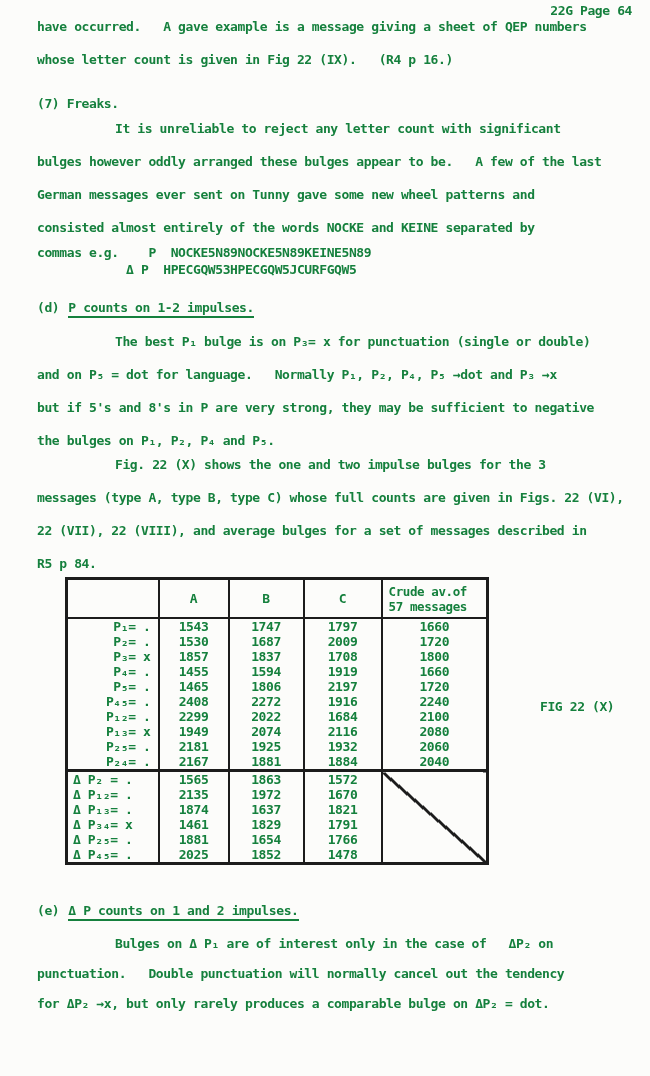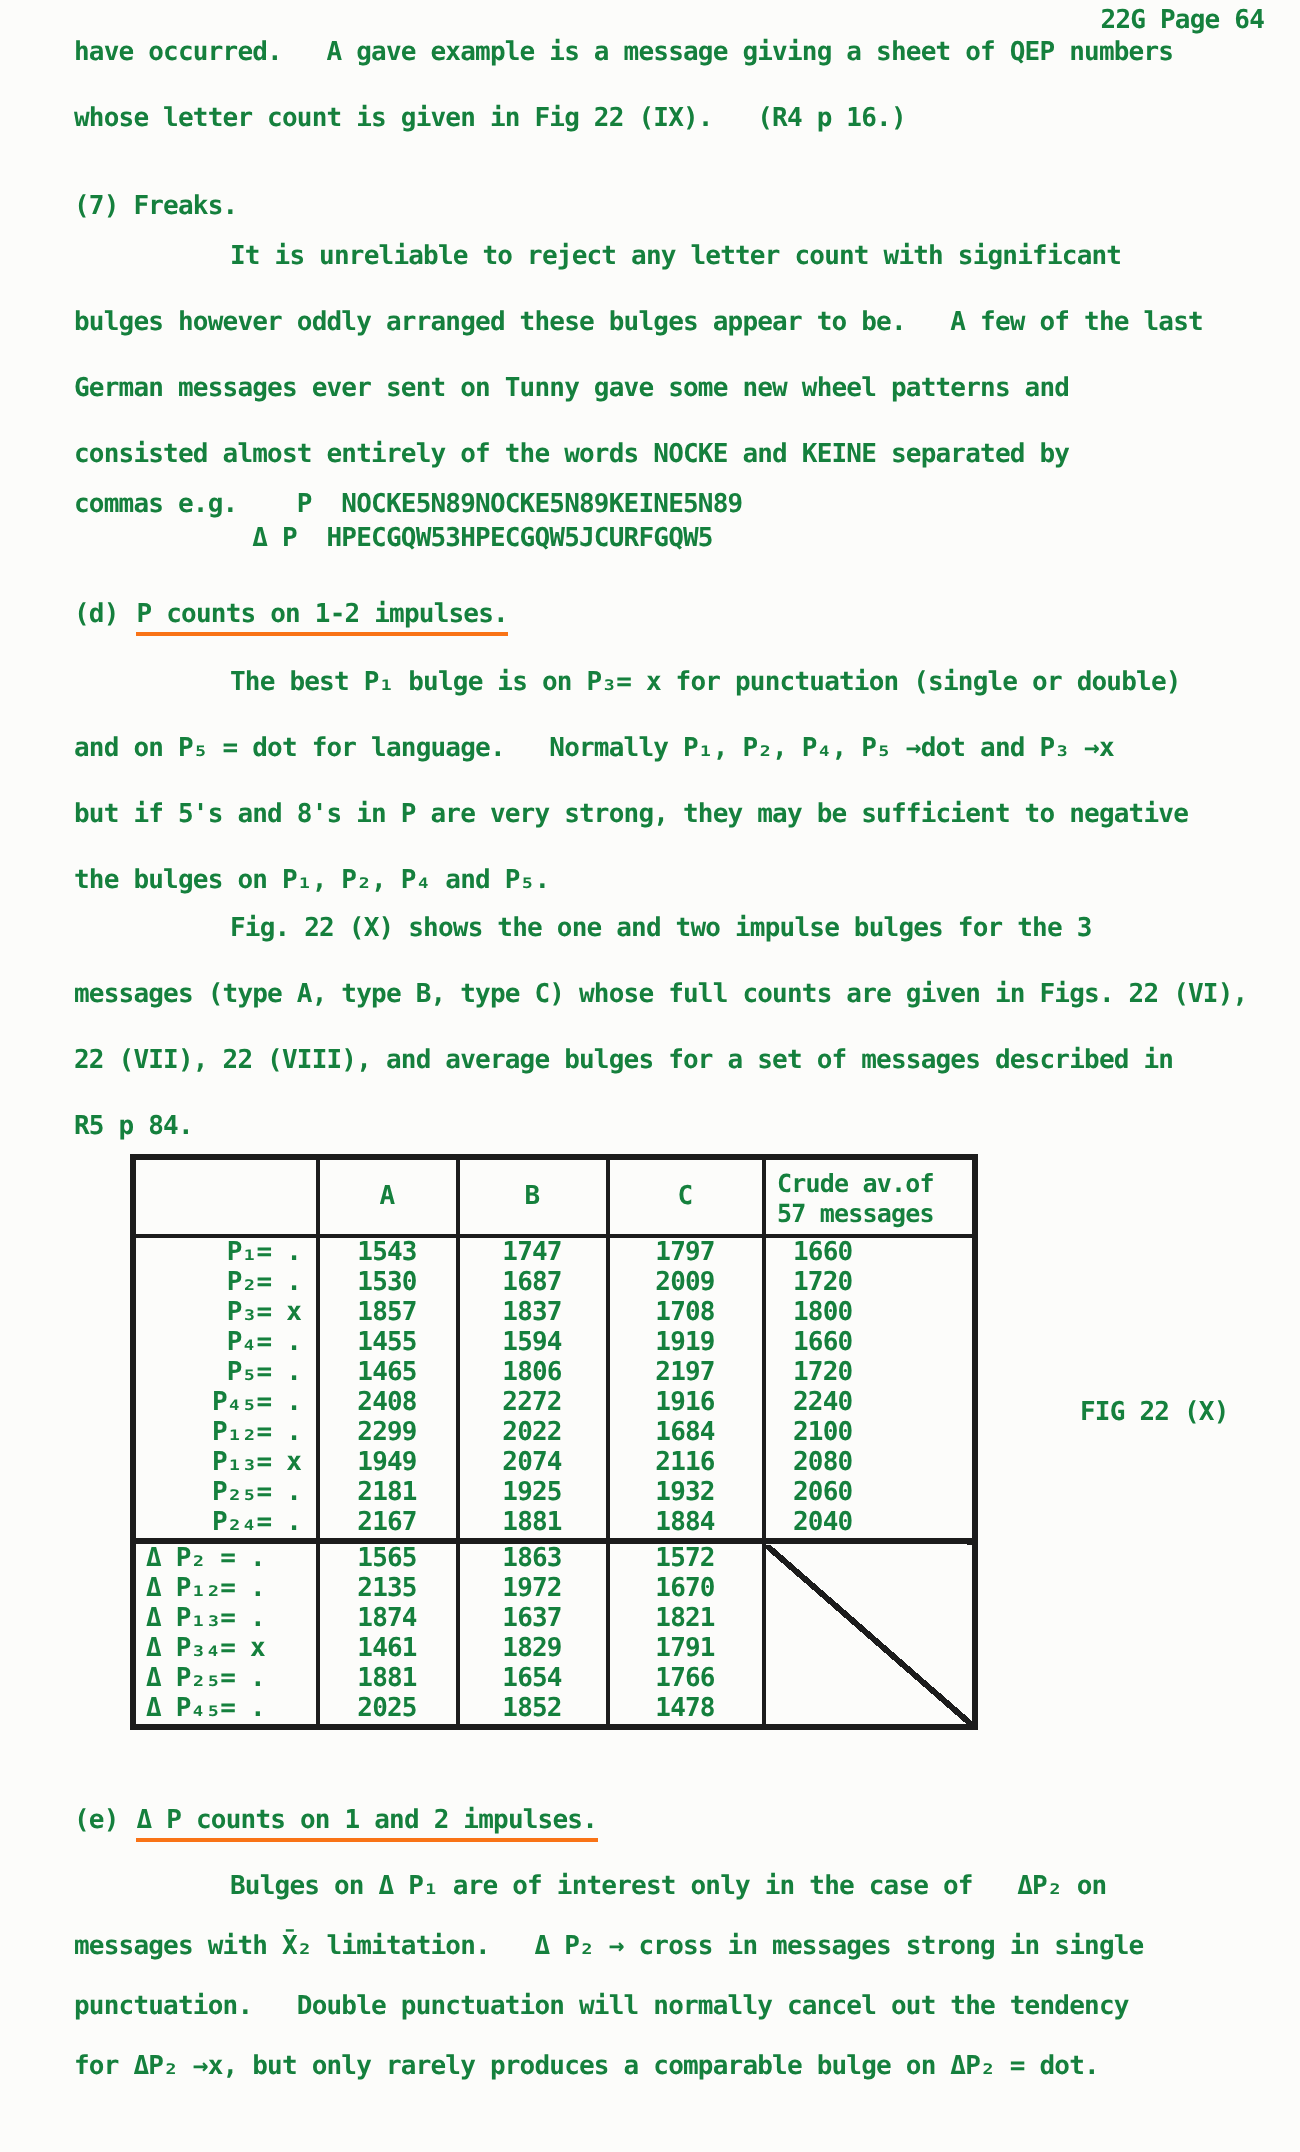--- a/index.html
+++ b/index.html
@@ -20,31 +20,31 @@
   #code-block .line { line-height:17px; }
   #d-h  { left:37px; top:298px; line-height:20px; }
   #d-p1 { left:37px; top:325px; }
   #d-p2 { left:37px; top:448px; }
   #fig-table { left:65px; top:577px; }
   #fig-cap { left:540px; top:698px; line-height:18px; }
   #e-h  { left:37px; top:901px; line-height:20px; }
   #e-p  { left:37px; top:929px; }
   #e-p .line { line-height:30px; }
   .marker { margin-right:9px; }
-  .uh { border-bottom:2px solid #f97316; padding-bottom:1px; }
+  .uh { border-bottom:2px solid #15803d; padding-bottom:1px; }
 
   table { border-collapse:collapse; table-layout:fixed; border:3px solid #1c1c1c; }
   th, td { padding:0; font-weight:700; border-right:2px solid #1c1c1c; overflow:hidden; }
   th:last-child, td.last, td.diag { border-right:none; }
   thead th { height:37px; border-bottom:2px solid #1c1c1c; vertical-align:middle; text-align:center; }
   th.crude { text-align:left; padding-left:6px; font-size:12.5px; line-height:15px; }
   tbody td { height:15px; line-height:15px; font-size:13px; white-space:pre; }
   td.lbl { text-align:right; padding-right:7px;margin-left:30px; }
   td.val { text-align:center; }
-  td.av  { text-align:left; padding-left:14px; }
+  td.av  { text-align:center; }
   tbody.lower td.lbl { text-align:left; padding-left:5px; }
   tbody.lower tr:first-child td { border-top:3px solid #1c1c1c; }
   td.diag {
     background:linear-gradient(to top right,
       transparent calc(50% - 1.5px),
       #1c1c1c calc(50% - 1.5px),
       #1c1c1c calc(50% + 1.5px),
       transparent calc(50% + 1.5px));
   }
 </style>
@@ -228,18 +228,17 @@
   </div>
 
   <div class="abs" id="fig-cap">FIG 22 (X)</div>
 
   <div class="abs" id="e-h">
     <span class="marker">(e)</span><span class="uh">Δ P counts on 1 and 2 impulses.</span>
   </div>
 
   <div class="abs" id="e-p">
     <div class="line ind">Bulges on Δ P₁ are of interest only in the case of   ΔP₂ on</div>
-    <div class="line">messages with X̄₂ limitation.   Δ P₂ → cross in messages strong in single</div>
     <div class="line">punctuation.   Double punctuation will normally cancel out the tendency</div>
     <div class="line">for ΔP₂ →x, but only rarely produces a comparable bulge on ΔP₂ = dot.</div>
   </div>
 
 </div>
 
 </body></html>

